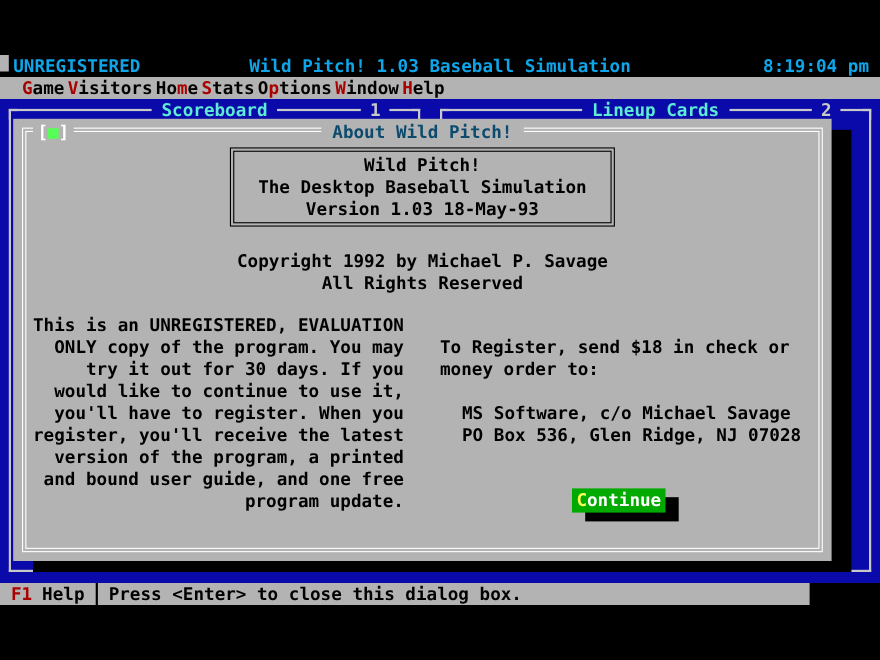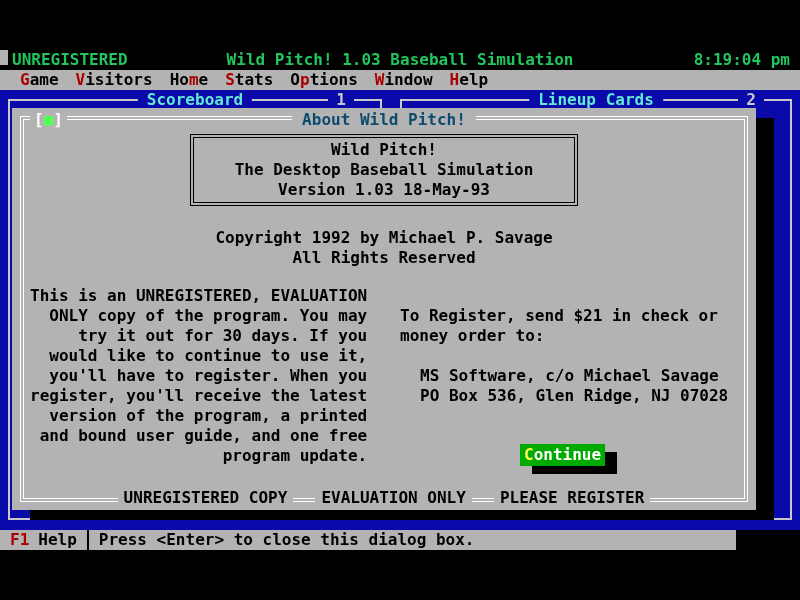--- a/index.html
+++ b/index.html
@@ -1,29 +1,29 @@
 <!DOCTYPE html>
 <html><head>
 <meta charset="utf-8">
 <style>
   * { margin:0; padding:0; box-sizing:border-box; }
   html,body { width:800px; height:600px; background:#000; overflow:hidden;
     font-family:"DejaVu Sans Mono", monospace; font-weight:bold; font-size:16px; }
   .screen { position:absolute; top:50px; left:0; width:800px; height:500px; }
 
   
-  .titlebar { position:relative; height:20px; background:#000; color:#22c55e; line-height:20px; }
+  .titlebar { position:relative; height:20px; background:#000; color:#0ea5e9; line-height:20px; }
   .tb-corner { position:absolute; left:0; top:0; width:8px; height:15px; background:#b3b3b3; }
   .tb-left { position:absolute; left:12px; }
   .tb-center { position:absolute; left:0; right:0; text-align:center; }
   .tb-clock { position:absolute; right:10px; }
 
   
   .menubar { height:20px; background:#b3b3b3; color:#000; line-height:20px;
-    display:flex; gap:17px; padding-left:20px; }
+    display:flex; gap:3px; padding-left:20px; }
   .menu-item { cursor:default; }
   .hot { color:#aa0000; }
 
   
   .desktop { position:relative; height:440px; background:#0a0aaa; overflow:hidden; }
 
   .win-header { position:absolute; top:0; height:20px; }
   .win-header .hline { position:absolute; top:9px; left:10px; right:10px;
     border-top:2px solid #c8c8c8; }
   .win-header .corner-l { position:absolute; left:8px; top:9px; width:8px; height:10px;
@@ -43,21 +43,21 @@
   .dialog { position:absolute; left:12px; top:18px; width:744px; height:402px;
     background:#b3b3b3; color:#000; z-index:10; box-shadow:18px 10px 0 #000; }
   .dialog-frame { position:absolute; inset:8px; border:4px double #fff; }
   .dialog-title { position:absolute; top:2px; left:50%; transform:translateX(-50%);
     background:#b3b3b3; color:#0c4a6e; padding:0 10px; line-height:20px; z-index:3; white-space:nowrap; }
   .dialog-close { position:absolute; top:2px; left:18px; background:#b3b3b3; color:#fff;
     padding:0 4px; line-height:20px; z-index:3; cursor:default; }
   .dialog-close .sq { color:#55ff55; }
 
   .info-box { position:absolute; top:26px; left:50%; transform:translateX(-50%);
-    width:388px; border:4px double #000; text-align:center; padding:2px 0; background:#b3b3b3; }
+    width:350px; border:4px double #000; text-align:center; padding:2px 0; background:#b3b3b3; }
   .info-box div { line-height:20px; white-space:nowrap; }
   .copyright { position:absolute; top:120px; left:0; right:0; text-align:center; }
   .copyright div { line-height:20px; }
   .body-left { position:absolute; top:178px; left:18px; white-space:pre-line; line-height:20px;text-align:right; }
   .reg-info { position:absolute; top:198px; left:388px; white-space:pre-line; line-height:20px; }
   .reg-addr { position:absolute; top:258px; left:408px; white-space:pre-line; line-height:20px; }
 
   .btn-continue { position:absolute; top:336px; left:508px; background:#00aa00; color:#fff;
     line-height:22px; padding:0 4px; cursor:default; box-shadow:12px 8px 0 #000; white-space:nowrap; }
   .btn-continue .hotbtn { color:#ffff55; }
@@ -135,32 +135,27 @@
 
       <div class="body-left">This is an UNREGISTERED, EVALUATION
 ONLY copy of the program. You may
 try it out for 30 days. If you
 would like to continue to use it,
 you'll have to register. When you
 register, you'll receive the latest
 version of the program, a printed
 and bound user guide, and one free
 program update.</div>
-      <div class="reg-info">To Register, send $21 in check or
+      <div class="reg-info">To Register, send $18 in check or
 money order to:</div>
       <div class="reg-addr">MS Software, c/o Michael Savage
 PO Box 536, Glen Ridge, NJ 07028</div>
 
       <div class="btn-continue"><span class="hotbtn">C</span><span>ontinue</span></div>
 
-      <div class="footer-badges">
-        <span>UNREGISTERED COPY</span>
-        <span>EVALUATION ONLY</span>
-        <span>PLEASE REGISTER</span>
-      </div>
     </div>
   </div>
 
   <div class="statusbar">
     <span class="sb-f1">F1</span>
     <span class="sb-help">Help</span>
     <span class="sb-sep"></span>
     <span>Press &lt;Enter&gt; to close this dialog box.</span>
   </div>
 

